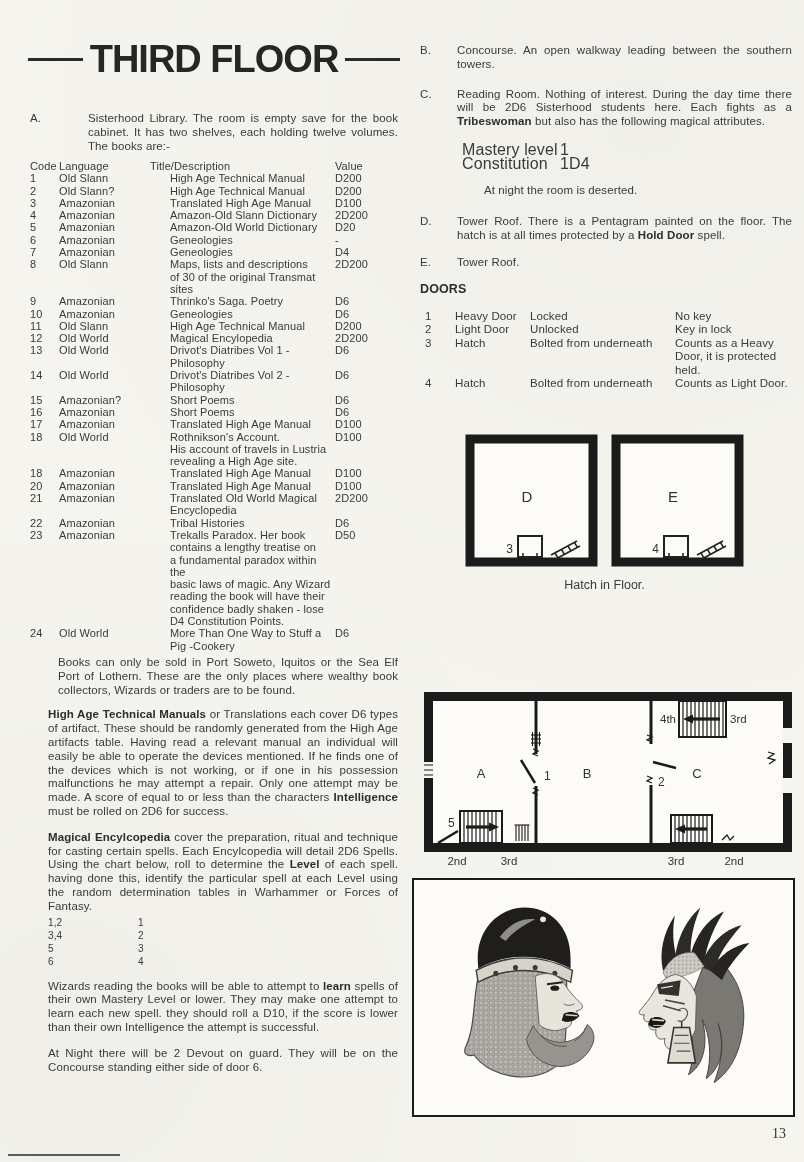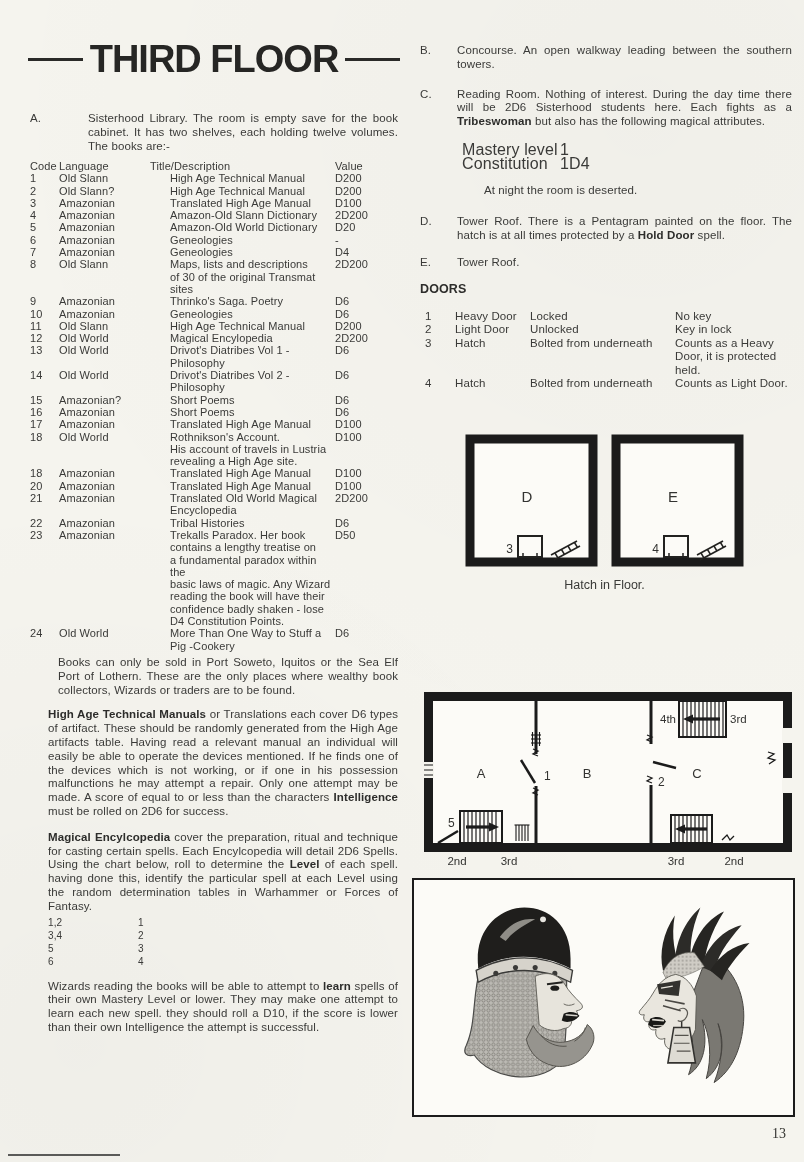--- a/index.html
+++ b/index.html
@@ -295,20 +295,21 @@
           <span>3</span>
         </div>
 
         <div class="sp-row">
           <span class="sp-score">6</span>
           <span>4</span>
         </div>
       </div>
 
     <p class="mt12"><span>Wizards reading the books will be able to attempt to </span><b>learn</b><span> spells of their own Mastery Level or lower. They may make one attempt to learn each new spell.  they should roll a D10, if the score is lower than their own Intelligence the attempt is successful.</span></p>
+    <p class="mt12">At Night there will be 2 Devout on guard. They will be on the Concourse standing either side of door 6.</p>
   </div>
 
   <div class="abs right-col body-text" style="left:420px;top:44px;width:372px;">
 
     <div class="sec just">
       <span class="sec-label-r">B.</span>
       <span class="sec-text">Concourse. An open walkway leading between the southern towers.</span>
     </div>
 
     <div class="sec just" style="margin-top:16px;">

